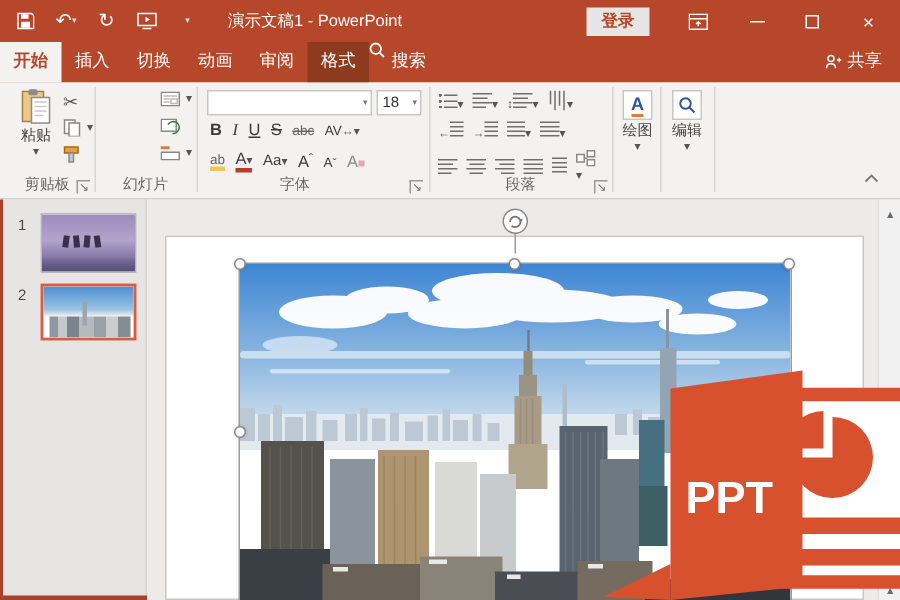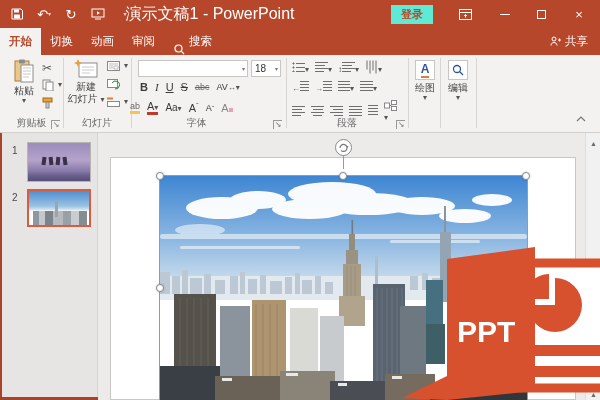--- a/index.html
+++ b/index.html
@@ -5,33 +5,33 @@
   * { margin:0; padding:0; box-sizing:border-box; }
   html,body { width:600px; height:400px; overflow:hidden; }
   body { font-family:"Liberation Sans","DejaVu Sans",sans-serif; position:relative; background:#EDEBE9; }
   .abs { position:absolute; }
 
   
   .titlebar { position:absolute; left:0; top:0; width:600px; height:28px; background:#B7472A; color:#fff; }
   .qat { position:absolute; left:8px; top:0; height:28px; display:flex; align-items:center; gap:9px; }
   .qat-btn { width:18px; height:18px; display:flex; align-items:center; justify-content:center; color:#fff; font-size:13px; }
   .caret { font-size:6px; color:#f3d9d0; line-height:1; }
-  .title-text { position:absolute; left:0; right:180px; top:0; height:28px; text-align:center; line-height:28px; font-size:16px; color:#fff; }
-  .login-btn { position:absolute; left:391px; top:5px; width:42px; height:19px; background:#5eead4; color:#B7472A; font-size:11px; text-align:center; line-height:19px; font-weight:bold; }
+  .title-text { position:absolute; left:0; right:180px; top:0; height:28px; text-align:center; line-height:28px; font-size:11px; color:#fff; }
+  .login-btn { position:absolute; left:391px; top:5px; width:42px; height:19px; background:#e5e5e5; color:#B7472A; font-size:11px; text-align:center; line-height:19px; font-weight:bold; }
   .winbtn { position:absolute; top:0; width:34px; height:28px; display:flex; align-items:center; justify-content:center; }
   .mini-line { width:10px; height:1px; background:#fff; }
   .maxi-box { width:9px; height:9px; border:1px solid #fff; }
   .close-x { color:#fff; font-size:13px; }
 
   
   .tabrow { position:absolute; left:0; top:28px; width:600px; height:27px; background:#B7472A; display:flex; align-items:stretch; font-size:11.5px; color:#fff; }
   .tab { padding:0 9px; line-height:27px; white-space:nowrap; }
   .tab.active { background:#F3F2F1; color:#B7472A; font-weight:bold; }
   .tab.contextual { background:#8E3A1E; }
-  .tab-search { display:flex; align-items:flex-end; gap:4px; padding:0 10px; }
+  .tab-search { display:flex; align-items:flex-start; gap:4px; padding:0 0; }
   .tab-share { margin-left:auto; display:flex; align-items:center; gap:4px; padding:0 12px; }
 
   
   .ribbon { position:absolute; left:0; top:55px; width:600px; height:78px; background:#F3F2F1; border-bottom:1px solid #D2D0CE; font-size:10px; color:#444; }
   .vsep { position:absolute; top:3px; width:1px; height:70px; background:#D8D5D2; }
   .grp-label { position:absolute; bottom:2px; width:100%; text-align:center; font-size:10px; color:#696969; }
   .launcher { position:absolute; bottom:3px; font-size:8px; color:#777; border-top:1px solid #999; border-left:1px solid #999; width:9px; height:9px; line-height:8px; text-align:center; }
   .bigbtn { position:absolute; display:flex; flex-direction:column; align-items:center; }
   .bigbtn .lbl { font-size:10px; color:#444; line-height:12px; }
   .combo { position:absolute; height:17px; background:#fff; border:1px solid #C8C6C4; font-size:10px; color:#333; display:flex; align-items:center; }
@@ -117,23 +117,25 @@
   <div class="winbtn" style="left:524px;">
       <span class="maxi-box"></span>
     </div>
   <div class="winbtn" style="left:562px;">
       <span class="close-x">×</span>
     </div>
 </div>
 
 <div class="tabrow">
   <div class="tab active">开始</div>
+  <div class="tab">插入</div>
   <div class="tab">切换</div>
   <div class="tab">动画</div>
   <div class="tab">审阅</div>
+  <div class="tab contextual">格式</div>
   <div class="tab tab-search">
     <span>
         <svg width="11" height="11" viewBox="0 0 11 11">
           <circle cx="4.5" cy="4.5" r="3.5" fill="none" stroke="#fff" stroke-width="1.2"></circle>
           <path d="M7.2 7.2L10 10" stroke="#fff" stroke-width="1.2"></path>
         </svg>
       </span>
     <span>搜索</span>
   </div>
   <div class="tab tab-share">
@@ -177,29 +179,20 @@
         <svg width="12" height="12" viewBox="0 0 12 12">
           <rect x="1" y="1" width="9" height="4" fill="#E9A13B" stroke="#A9680F"></rect>
           <rect x="4" y="5" width="3" height="6" fill="#C9C9C9" stroke="#888"></rect>
         </svg>
       </span>
   </div>
   <div class="grp-label" style="left:0; width:63px;">剪贴板</div>
   <div class="launcher" style="left:51px;">↘</div>
   <div class="vsep" style="left:63px;"></div>
 
-  <div class="bigbtn" style="left:67px; top:4px; width:38px;">
-    <svg width="24" height="22" viewBox="0 0 24 22">
-      <rect x="5" y="4" width="18" height="14" fill="#fff" stroke="#8C8C8C"></rect>
-      <path d="M8 8h12M8 11h12M8 14h8" stroke="#C9C9C9"></path>
-      <path d="M4 0l1.2 2.8L8 4 5.2 5.2 4 8 2.8 5.2 0 4l2.8-1.2z" fill="#E9A13B"></path>
-    </svg>
-    <span class="lbl">新建</span>
-    <span class="lbl"><span>幻灯片</span> <span class="tinyglyph">▾</span></span>
-  </div>
   <div class="pgrow" style="left:107px; top:6px;">
     <span>
         <svg width="13" height="10" viewBox="0 0 13 10">
           <rect x="0.5" y="0.5" width="12" height="9" fill="#fff" stroke="#888"></rect>
           <path d="M2 3h9M2 5h4M2 7h4M7 5h4v3h-4z" stroke="#BBB" fill="none"></path>
         </svg>
       </span>
       <span class="tinyglyph">▾</span>
   </div>
   <div class="pgrow" style="left:107px; top:24px;">
@@ -231,21 +224,21 @@
       <span class="dd">▾</span>
   </div>
   <div class="pgrow" style="left:140px; top:26px; gap:7px;">
     <span class="fbtn" style="font-weight:bold;">B</span>
     <span class="fbtn" style="font-style:italic; font-family:'Liberation Serif',serif;">I</span>
     <span class="fbtn" style="text-decoration:underline;">U</span>
     <span class="fbtn" style="text-decoration:line-through;">S</span>
     <span class="fbtn" style="font-size:9px; text-decoration:line-through; color:#666;">abc</span>
     <span class="fbtn" style="font-size:9px;"><span>AV</span><span class="tinyglyph">↔▾</span></span>
   </div>
-  <div class="pgrow" style="left:130px; top:45px; gap:7px;">
+  <div class="pgrow" style="left:140px; top:45px; gap:7px;">
     <span class="fbtn" style="font-size:9px; border-bottom:3px solid #F2C94C; color:#666;">ab</span>
     <span class="fbtn" style="border-bottom:3px solid #C0392B;"><span>A</span><span class="tinyglyph">▾</span></span>
     <span class="fbtn" style="font-size:10px;"><span>Aa</span><span class="tinyglyph">▾</span></span>
     <span class="fbtn"><span>A</span><span class="tinyglyph" style="vertical-align:top;">ˆ</span></span>
     <span class="fbtn" style="font-size:9px;"><span>A</span><span class="tinyglyph">ˇ</span></span>
     <span class="fbtn" style="color:#888;"><span>A</span><span style="display:inline-block;width:4px;height:4px;background:#E8A2B8;"></span></span>
   </div>
   <div class="grp-label" style="left:119px; width:155px;">字体</div>
   <div class="launcher" style="left:273px;">↘</div>
   <div class="vsep" style="left:286px;"></div>

